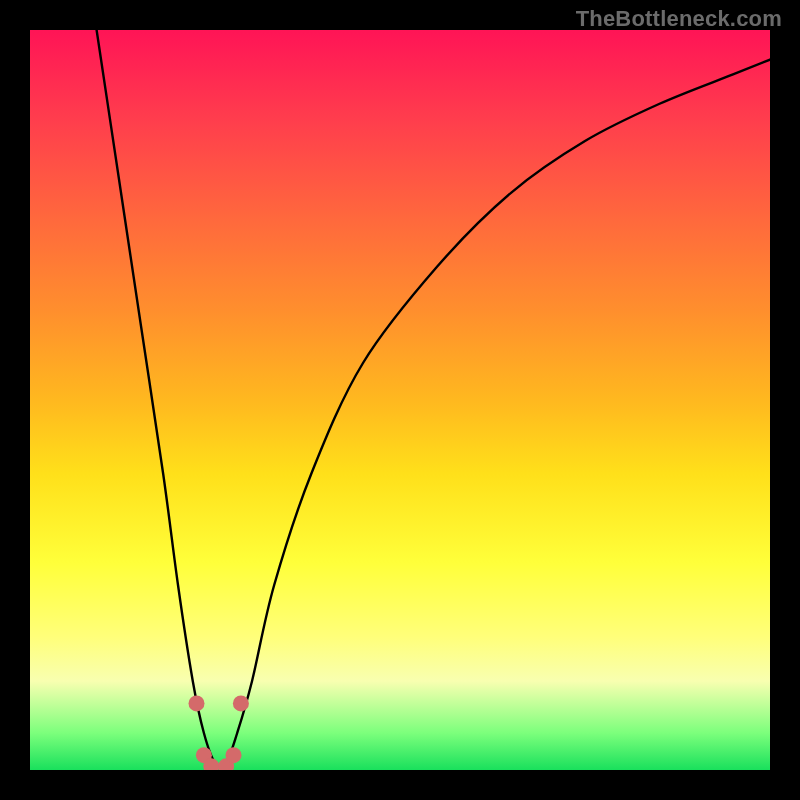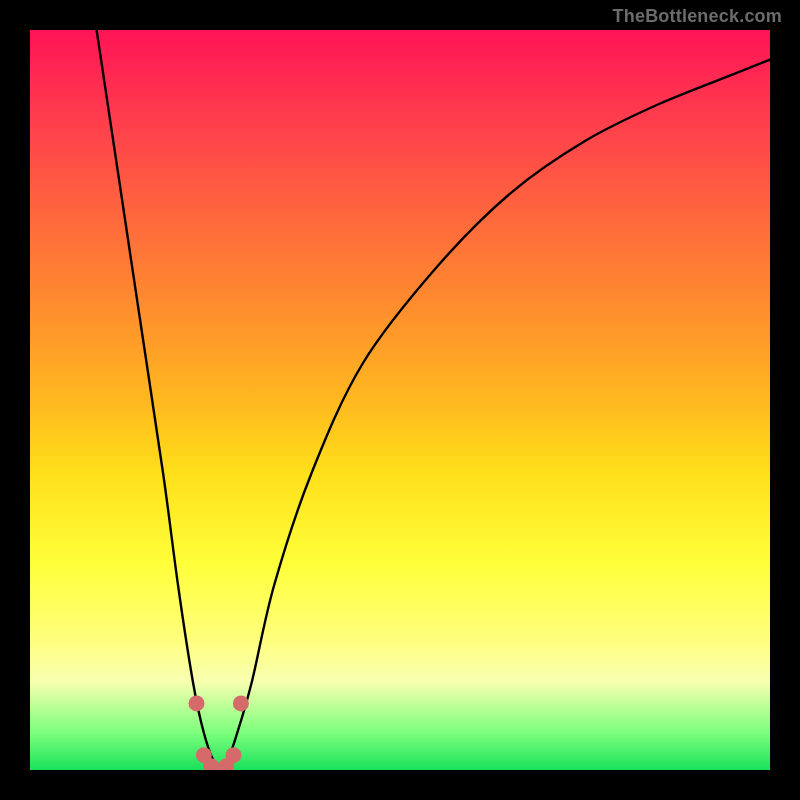--- a/index.html
+++ b/index.html
@@ -37,21 +37,21 @@
       #ffff7a 82%,
       #f8ffb0 88%,
       #7cff7c 95%,
       #19e05c 100%
     );
   }
   .watermark {
     position: absolute;
     top: 6px;
     right: 18px;
-    font-size: 18px;
+    font-size: 22px;
     font-weight: 600;
     color: #6b6b6b;
     letter-spacing: 0.2px;
     user-select: none;
   }
   svg.curve {
     position: absolute;
     left: 0;
     top: 0;
     width: 740px;

